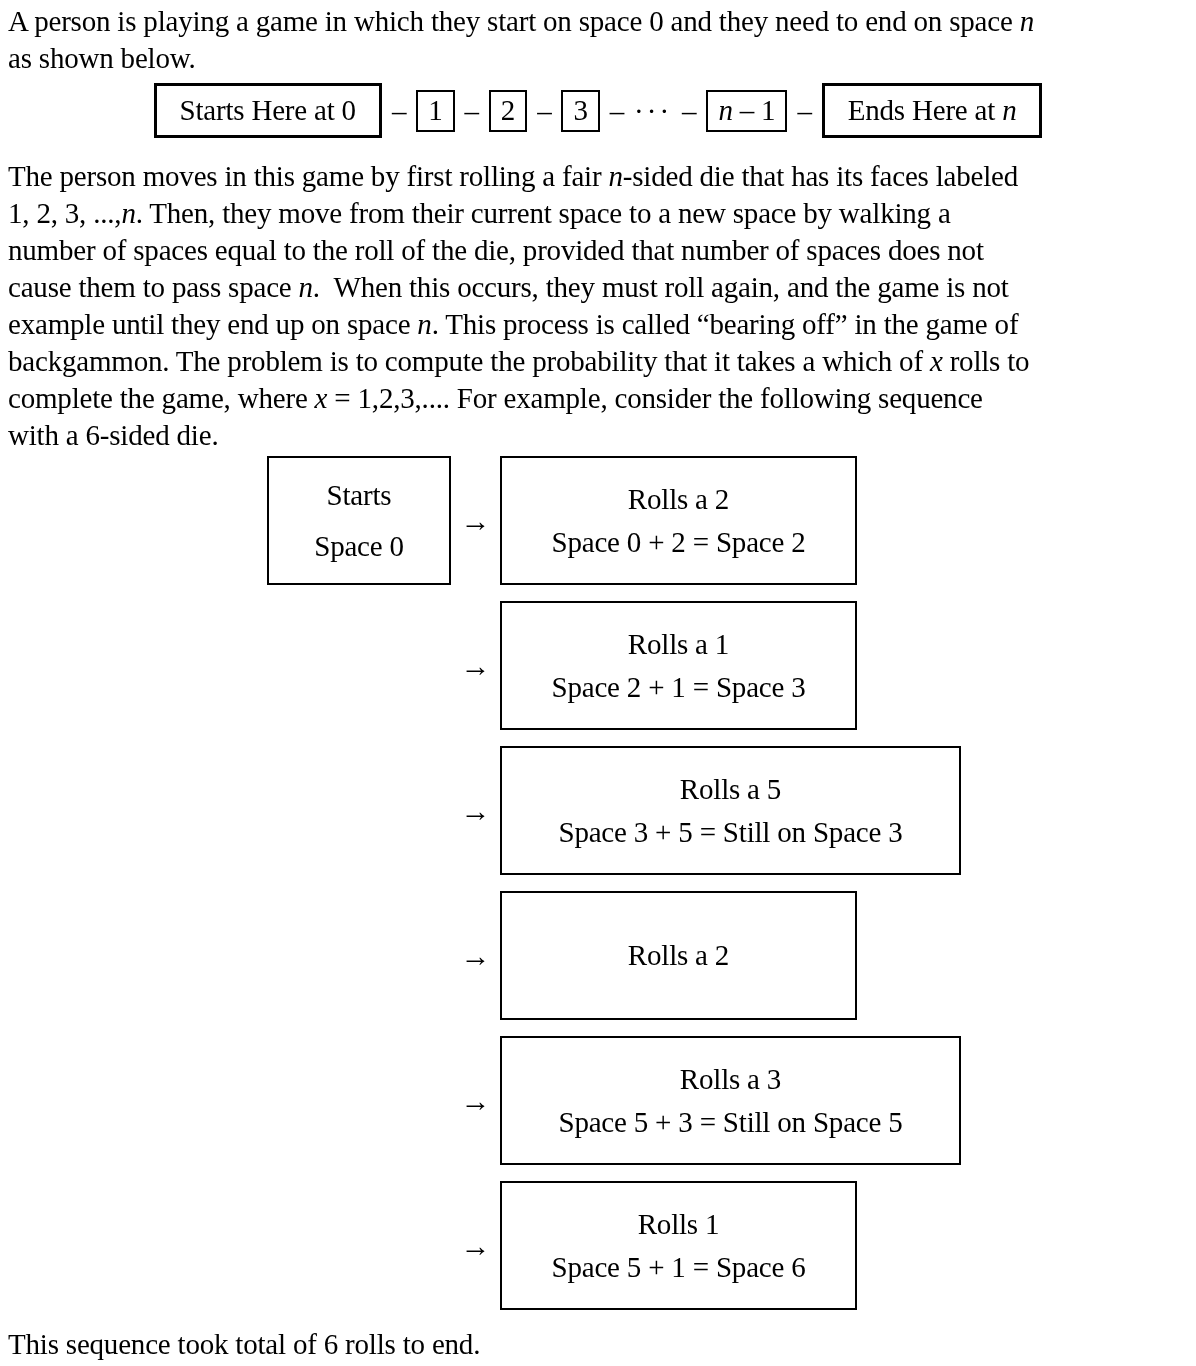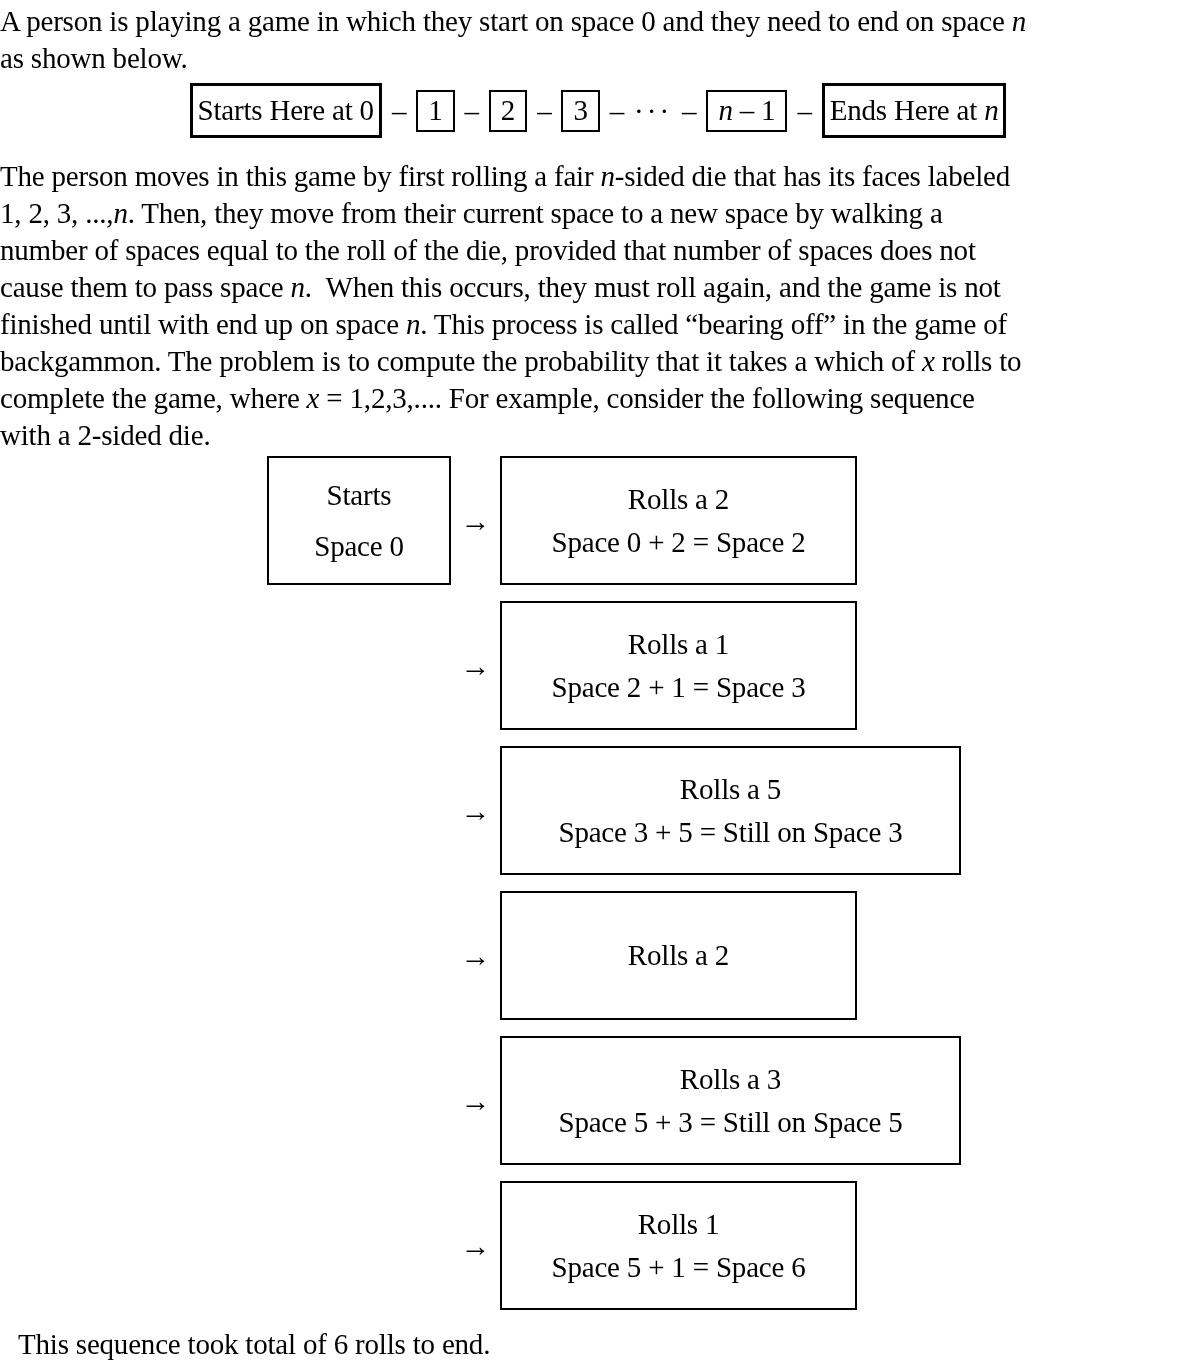--- a/index.html
+++ b/index.html
@@ -7,21 +7,21 @@
     position: relative;
     width: 1196px;
     height: 1366px;
     background: #ffffff;
     color: #000000;
     font-family: "Liberation Serif", "DejaVu Serif", serif;
     font-size: 29px;
     letter-spacing: -0.2px;
     overflow: hidden;
   }
-  .para { }
+  .para { padding-left: 8px; }
   #intro { padding-top: 3px; }
   #body  { margin-top: 20px; }
   .line { line-height: 37px; white-space: pre; }
   .it { font-style: italic; }
 
   
   .track {
     margin-top: 6px;
     height: 55px;
     display: flex;
@@ -29,21 +29,21 @@
     align-items: center;
     gap: 10px;
   }
   .tbox {
     display: inline-flex;
     align-items: center;
     justify-content: center;
     box-sizing: border-box;
     white-space: pre;
   }
-  .tbox.big   { border: 3px solid #000; height: 55px; padding: 0 5px; }
+  .tbox.big   { border: 3px solid #000; height: 55px; padding: 0 23px; }
   .tbox.small { border: 2px solid #000; height: 42px; padding: 0 10px; }
   .tdash { line-height: 42px; }
   .tdots { line-height: 42px; letter-spacing: 3px; }
 
   
   .flow { margin-left: 267px; margin-top: 2px; }
   .flow-row {
     display: flex;
     height: 129px;
     margin-bottom: 16px;
@@ -74,21 +74,21 @@
     width: 357px;
     display: flex;
     flex-direction: column;
     align-items: center;
     justify-content: center;
     gap: 6px;
   }
   .roll-box.wide { width: 461px; font-family: Liberation Serif, serif; }
   .roll-title, .roll-eq { line-height: 37px; white-space: pre; }
 
-  .footer { margin-top: 8px; padding-left: 18px; line-height: 37px; white-space: pre; }
+  .footer { margin-top: 8px; padding-left: 8px; line-height: 37px; white-space: pre; }
 </style>
 </head>
 <body>
 
 <div class="doc">
   <div class="para" id="intro">
       <div class="line"><span>A person is playing a game in which they start on space 0 and they need to end on space </span><span class="it">n</span></div>
       <div class="line"><span>as shown below.</span></div>
     </div>
   <div class="track" id="track">
@@ -104,24 +104,24 @@
       <span class="tdash">–</span>
       <span class="tbox small"><span class="it">n</span><span> – 1</span></span>
       <span class="tdash">–</span>
       <span class="tbox big"><span>Ends Here at </span><span class="it">n</span></span>
     </div>
   <div class="para" id="body">
       <div class="line"><span>The person moves in this game by first rolling a fair </span><span class="it">n</span><span>-sided die that has its faces labeled</span></div>
       <div class="line"><span>1, 2, 3, ...,</span><span class="it">n</span><span>. Then, they move from their current space to a new space by walking a</span></div>
       <div class="line"><span>number of spaces equal to the roll of the die, provided that number of spaces does not</span></div>
       <div class="line"><span>cause them to pass space </span><span class="it">n</span><span>.  When this occurs, they must roll again, and the game is not</span></div>
-      <div class="line"><span>finished until with end up on space </span><span class="it">n</span><span>. This process is called “bearing off” in the game of</span></div>
+      <div class="line"><span>example until they end up on space </span><span class="it">n</span><span>. This process is called “bearing off” in the game of</span></div>
       <div class="line"><span>backgammon. The problem is to compute the probability that it takes a which of </span><span class="it">x</span><span> rolls to</span></div>
       <div class="line"><span>complete the game, where </span><span class="it">x</span><span> = 1,2,3,.... For example, consider the following sequence</span></div>
-      <div class="line"><span>with a 2-sided die.</span></div>
+      <div class="line"><span>with a 6-sided die.</span></div>
     </div>
   <div class="flow" id="flow">
       <div class="flow-row">
     <div class="start-slot">
           <div class="start-box">
     <div class="start-line">Starts</div>
     <div class="start-line">Space 0</div>
   </div>
         </div>
     <div class="arrow">→</div>

